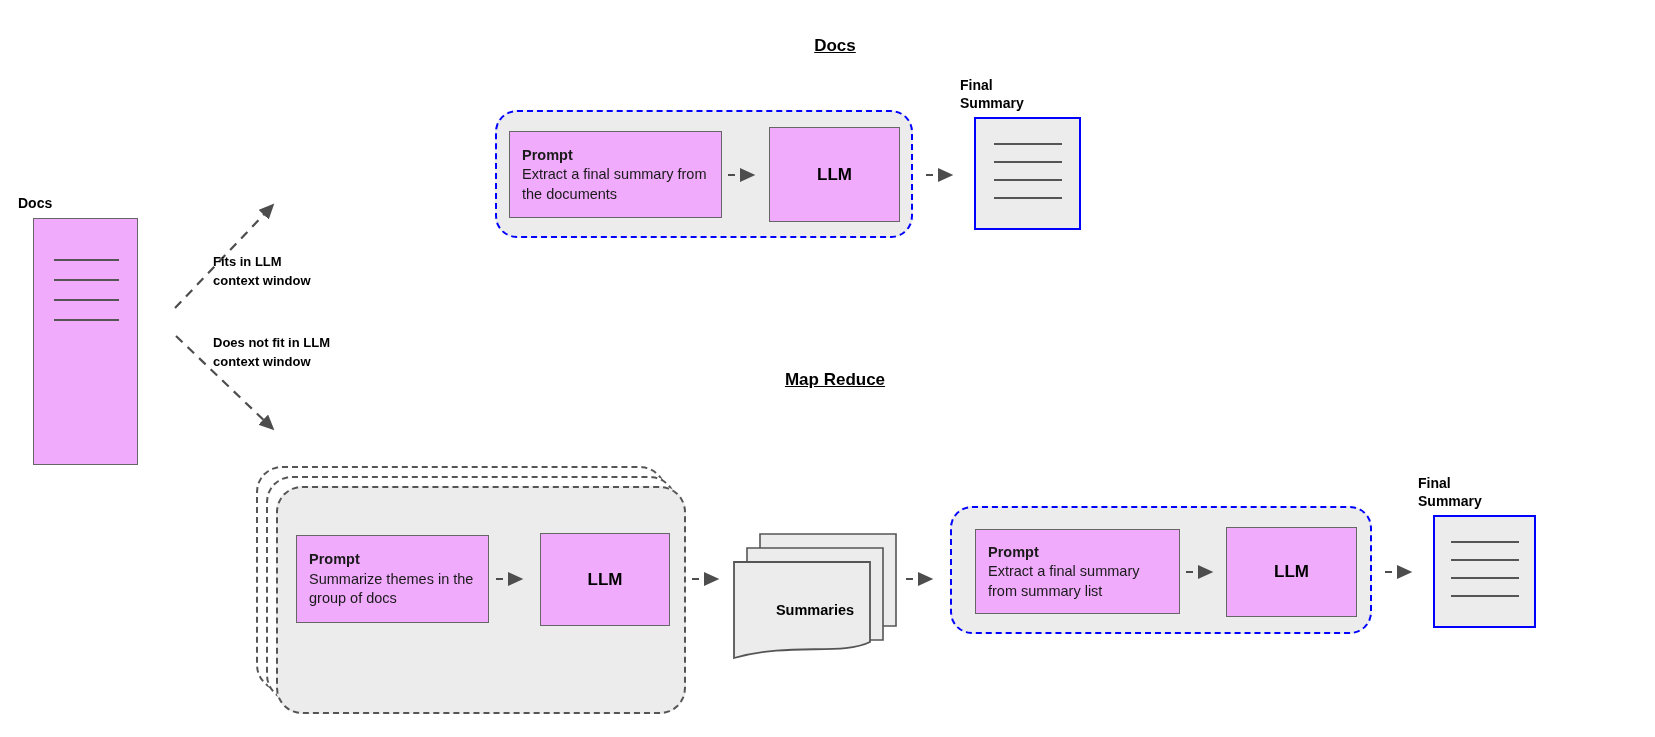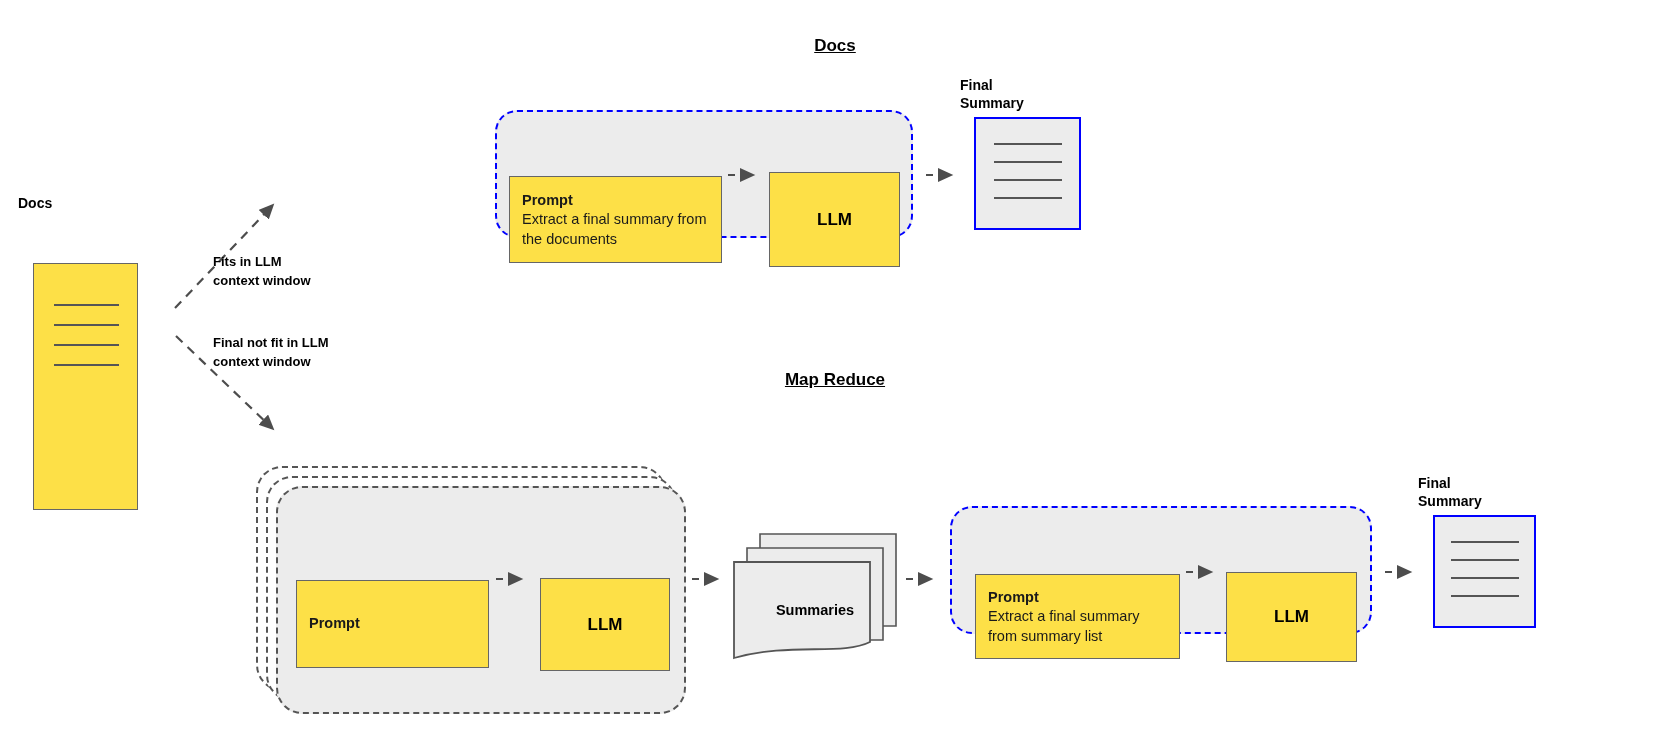--- a/index.html
+++ b/index.html
@@ -31,24 +31,23 @@
   .caption {
     font-size: 14px;
     font-weight: bold;
     color: #000000;
     line-height: 18px;
     white-space: pre-line;
   }
 
   
   .box {
-    background: #fde047;
+    background: #f0abfc;
     border: 1.6px solid #666666;
     box-sizing: border-box;
-    margin-top: 45px;
   }
 
   
   .box-blue {
     background: #ececec;
     border: 2px solid #0000ff;
     box-sizing: border-box;
   }
 
   
@@ -140,21 +139,21 @@
       </marker>
     </defs>
     <line x1="5" y1="118" x2="102" y2="16" stroke="#4d4d4d" stroke-width="2.2" stroke-dasharray="9,7" marker-end="url(#ah-grey)"></line>
   </svg>
   <div class="abs edge-label" style="left:213px; top:252px; width:200px;">Fits in LLM
 context window</div>
 
   <svg class="abs" style="left:170px; top:330px;" width="120" height="115">
     <line x1="6" y1="6" x2="102" y2="98" stroke="#4d4d4d" stroke-width="2.2" stroke-dasharray="9,7" marker-end="url(#ah-grey)"></line>
   </svg>
-  <div class="abs edge-label" style="left:213px; top:333px; width:220px;">Final not fit in LLM
+  <div class="abs edge-label" style="left:213px; top:333px; width:220px;">Does not fit in LLM
 context window</div>
 
   <div class="abs section-title" style="left:735px; top:36px; width:200px;">Docs</div>
 
   <div class="abs group-blue" style="left:495px; top:110px; width:418px; height:128px;"></div>
 
   <div class="abs box" style="left:509px; top:131px; width:213px; height:87px;">
     <div class="prompt-inner">
       <span class="prompt-title">Prompt</span>
       <span class="prompt-body">Extract a final summary
@@ -186,20 +185,22 @@
 
   <div class="abs section-title" style="left:735px; top:370px; width:200px;">Map Reduce</div>
 
   <div class="abs group-grey ghost" style="left:256px; top:466px; width:410px; height:225px;"></div>
   <div class="abs group-grey ghost" style="left:266px; top:476px; width:410px; height:225px;"></div>
   <div class="abs group-grey" style="left:276px; top:486px; width:410px; height:228px;"></div>
 
   <div class="abs box" style="left:296px; top:535px; width:193px; height:88px;">
     <div class="prompt-inner">
       <span class="prompt-title">Prompt</span>
+      <span class="prompt-body">Summarize themes in
+the group of docs</span>
     </div>
   </div>
 
   <svg class="abs" style="left:496px; top:570px;" width="38" height="18">
     <line x1="0" y1="9" x2="24" y2="9" stroke="#4d4d4d" stroke-width="2.2" stroke-dasharray="7,6" marker-end="url(#ah-grey)"></line>
   </svg>
 
   <div class="abs box" style="left:540px; top:533px; width:130px; height:93px;">
     <div class="llm-label">LLM</div>
   </div>

